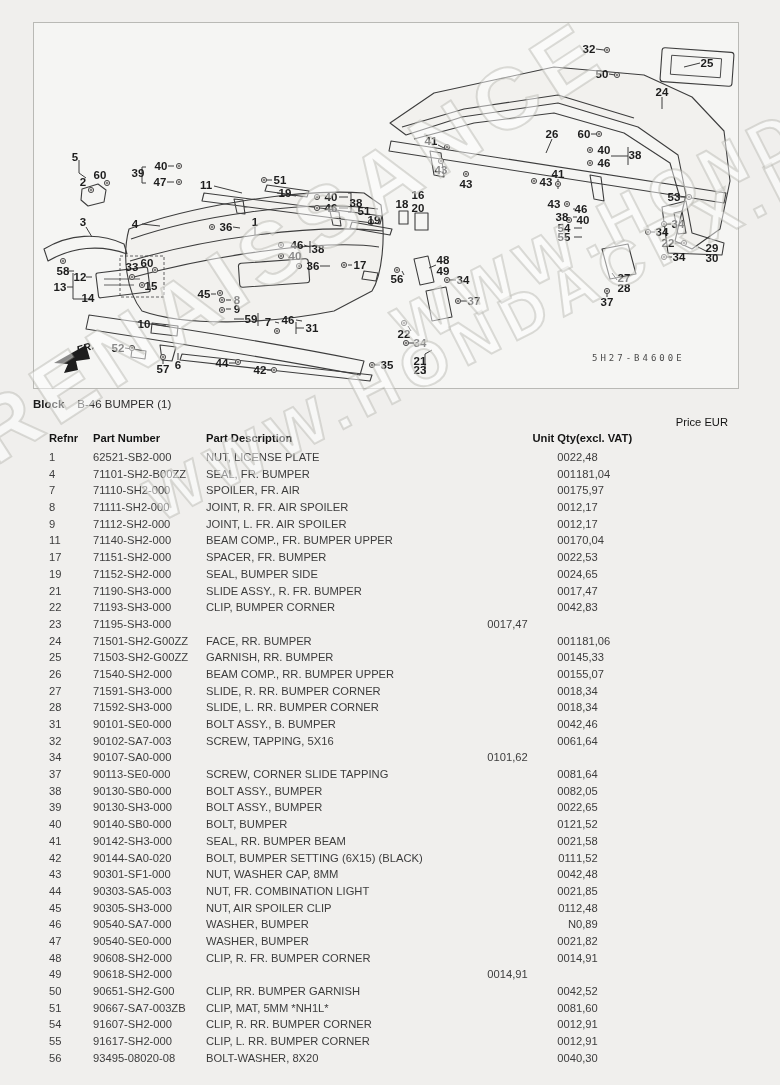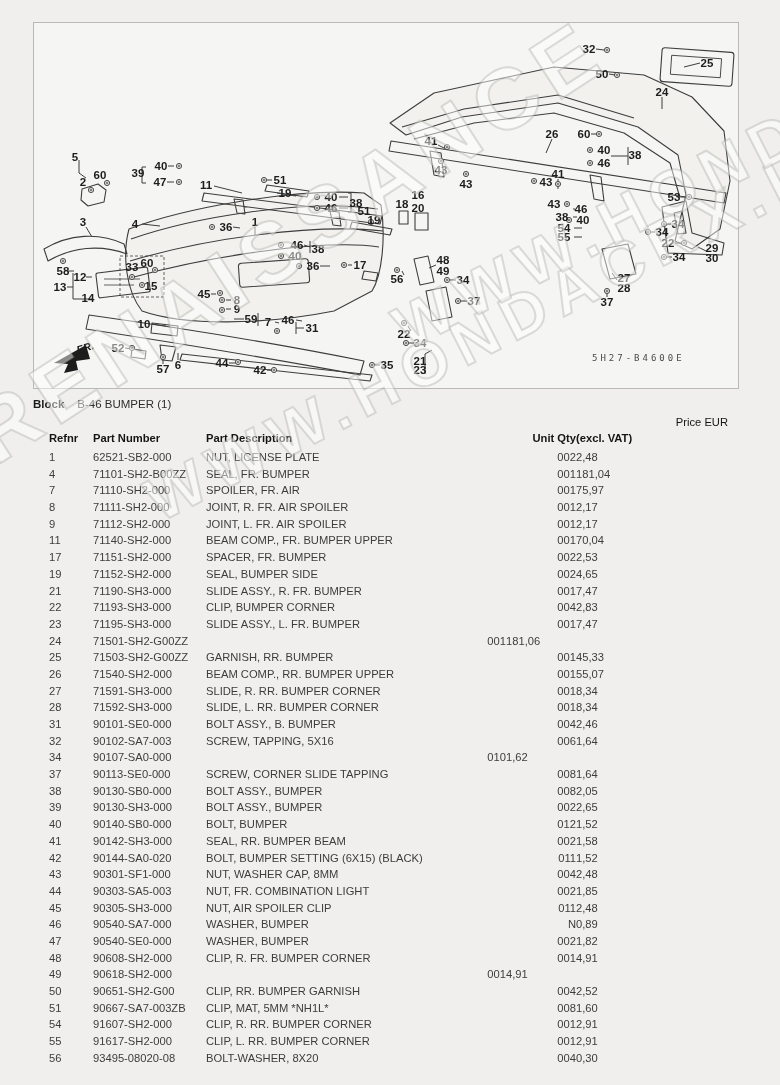--- a/index.html
+++ b/index.html
@@ -343,27 +343,27 @@
       <div class="trow">
         <span class="refnr">22</span>
         <span class="pn">71193-SH3-000</span>
         <span class="desc">CLIP, BUMPER CORNER</span>
         <span class="qty">004</span>
         <span class="price">2,83</span>
       </div>
       <div class="trow">
         <span class="refnr">23</span>
         <span class="pn">71195-SH3-000</span>
-        <span class="desc">SLIDE ASSY., L. FR. BUMPER</span>
         <span class="qty">001</span>
         <span class="price">7,47</span>
       </div>
       <div class="trow">
         <span class="refnr">24</span>
         <span class="pn">71501-SH2-G00ZZ</span>
+        <span class="desc">FACE, RR. BUMPER</span>
         <span class="qty">001</span>
         <span class="price">181,06</span>
       </div>
       <div class="trow">
         <span class="refnr">25</span>
         <span class="pn">71503-SH2-G00ZZ</span>
         <span class="desc">GARNISH, RR. BUMPER</span>
         <span class="qty">001</span>
         <span class="price">45,33</span>
       </div>

